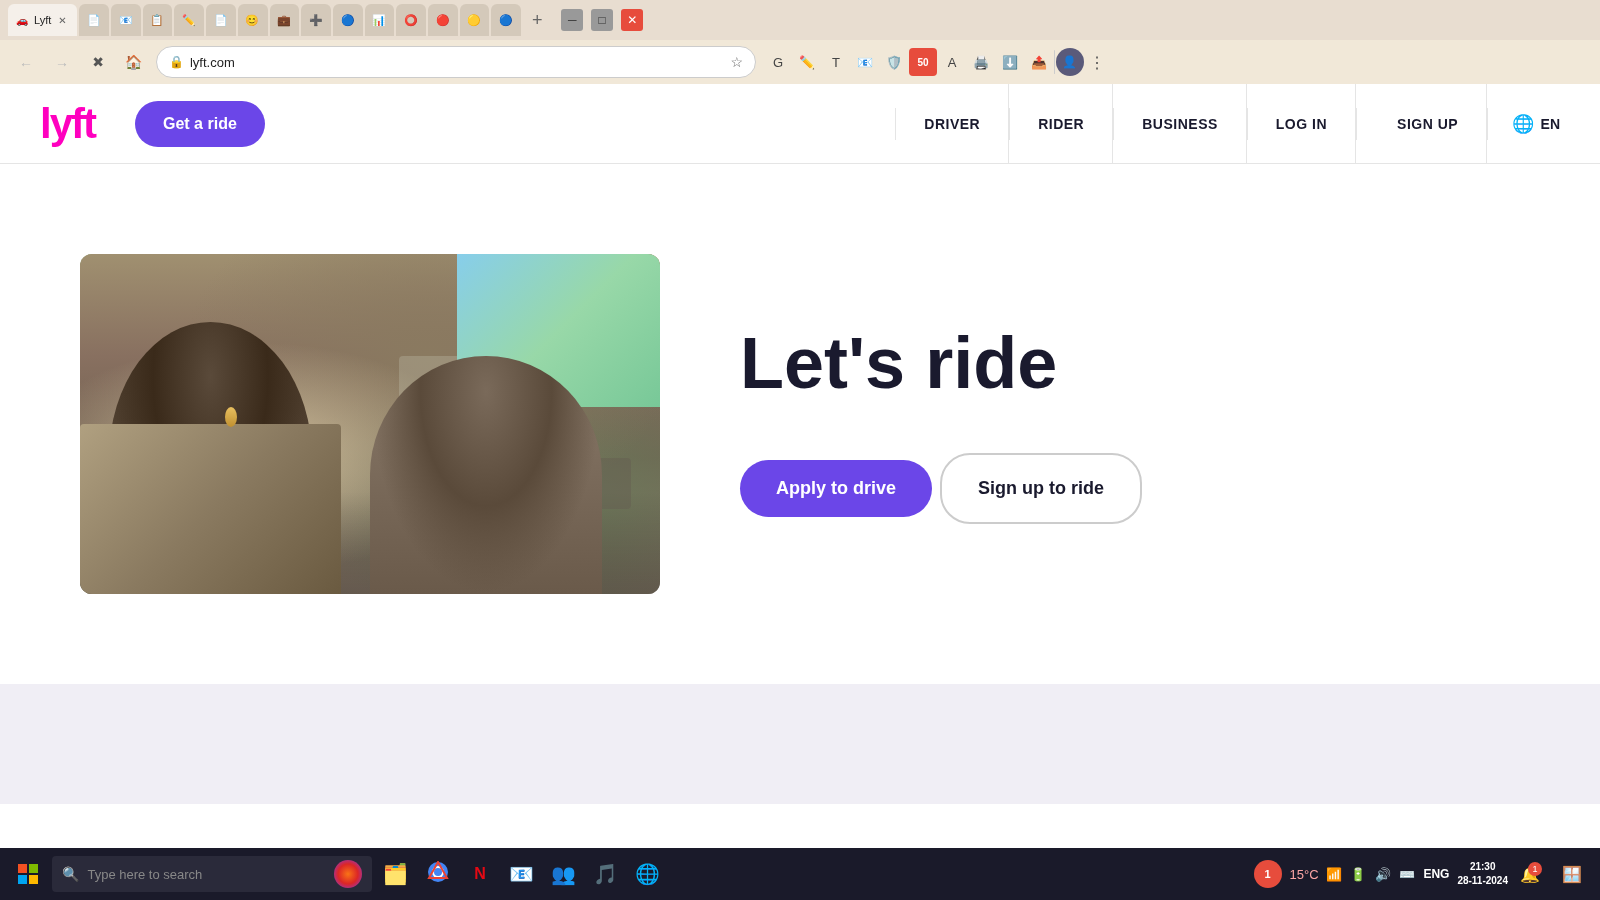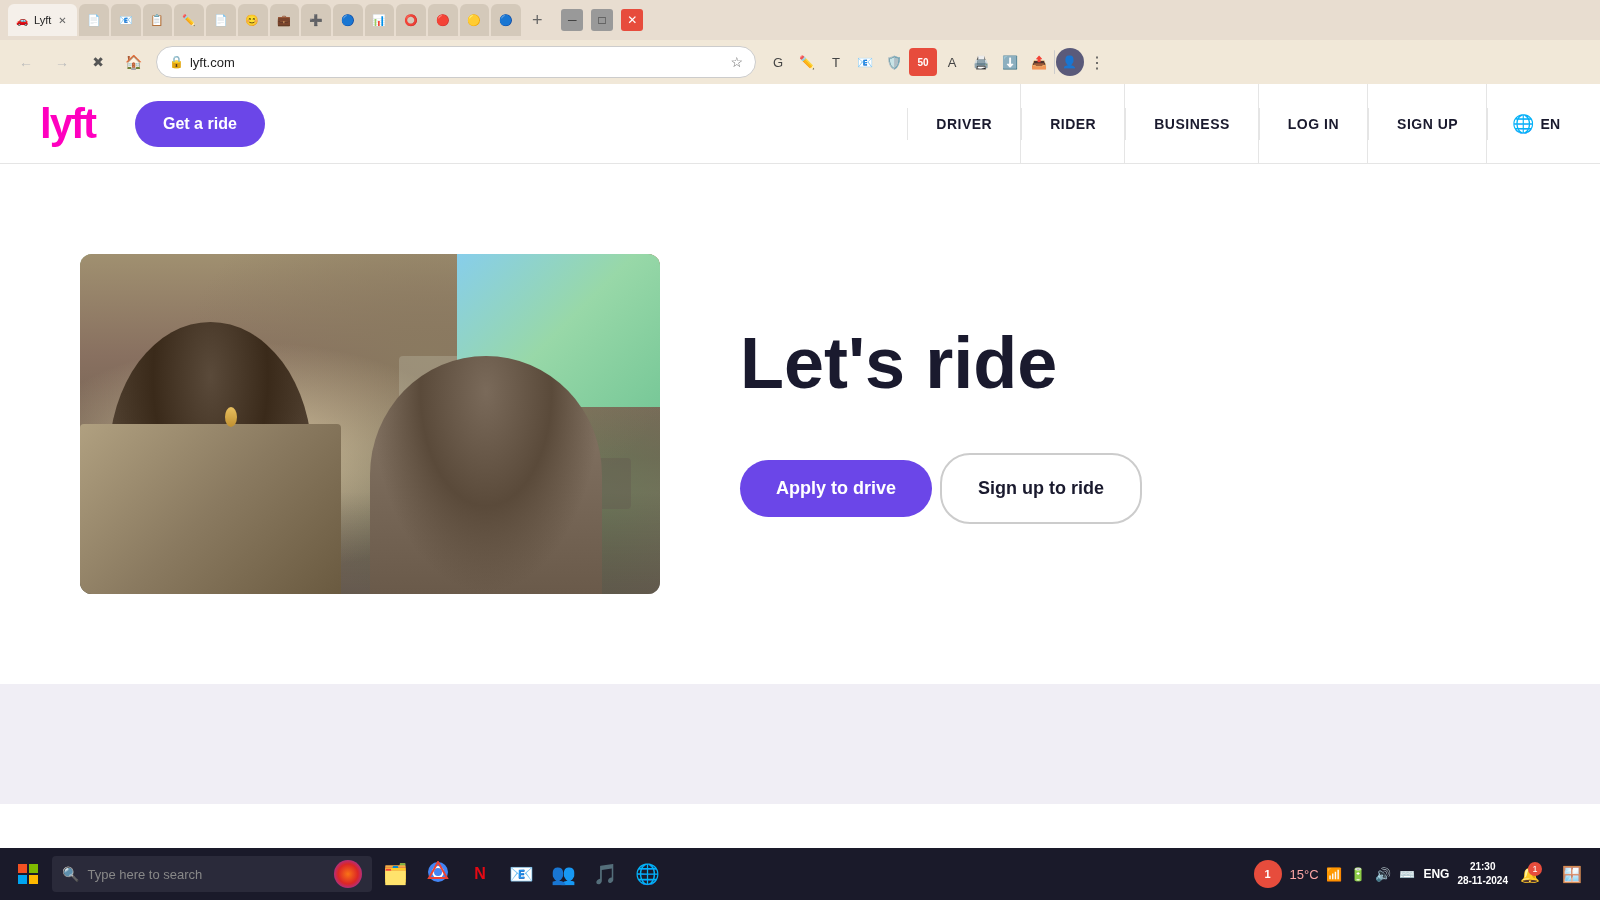--- a/index.html
+++ b/index.html
@@ -205,20 +205,21 @@
       color: #1a1a2e;
       letter-spacing: 0.5px;
       cursor: pointer;
       border-right: 1px solid #e5e5e5;
       height: 80px;
       display: flex;
       align-items: center;
     }
     .nav-link:last-of-type {
       border-right: 1px solid #e5e5e5;
+      margin-left: 12px;
     }
     .nav-lang {
       display: flex;
       align-items: center;
       gap: 6px;
       padding-left: 24px;
       font-size: 14px;
       font-weight: 600;
       color: #1a1a2e;
       cursor: pointer;

